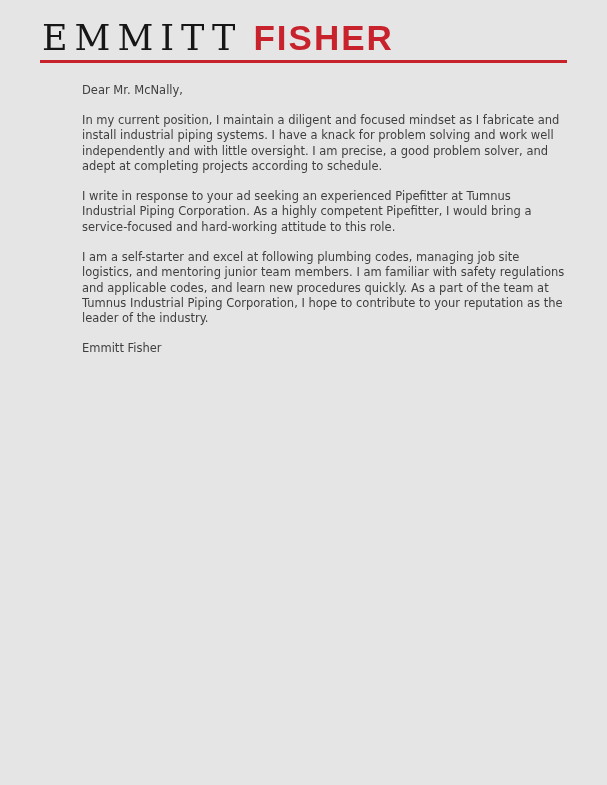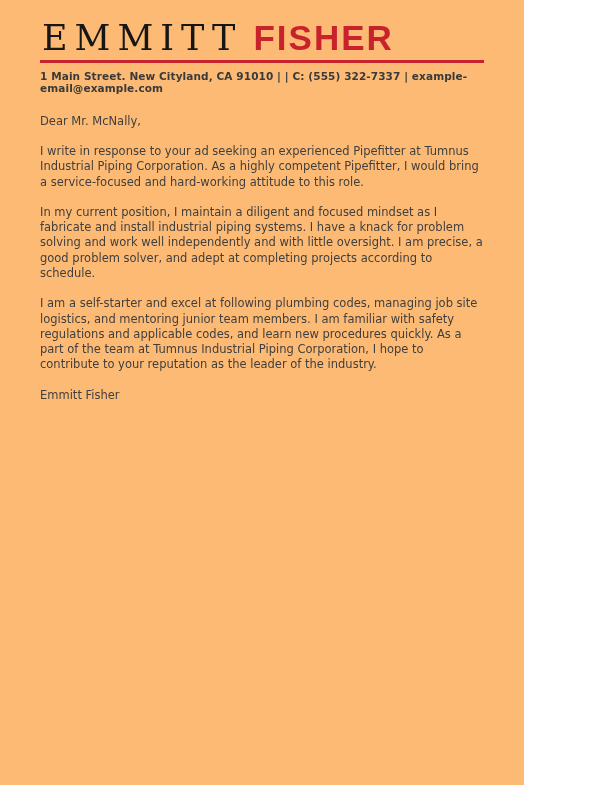--- a/index.html
+++ b/index.html
@@ -9,24 +9,24 @@
   }
   body {
     width: 607px;
     height: 785px;
     font-family: "DejaVu Sans", "Liberation Sans", sans-serif;
     color: #3f3f3f;
     overflow: hidden;
   }
   .page {
     box-sizing: border-box;
-    width: 524px;
+    width: 607px;
     height: 785px;
     padding: 20px 40px 0 40px;
-    background: #fdba74;
+    background: #e5e5e5;
   }
   .name-line {
     white-space: nowrap;
     line-height: 1.05;
     margin-left: 2px;
   }
   .name-first {
     font-family: "DejaVu Serif", "Liberation Serif", serif;
     font-weight: normal;
     font-size: 35px;
@@ -52,20 +52,21 @@
     font-size: 10.5px;
     font-weight: bold;
     color: #3a3a3a;
     letter-spacing: 0.1px;
   }
   .letter {
     margin-top: 20px;
     font-size: 11.5px;
     line-height: 1.33;
     color: #3f3f3f;
+    margin-left: 42px;
   }
   .letter p {
     margin: 0 0 15px 0;
   }
   .salutation {
     margin-bottom: 15px;
   }
   .closing {
     margin-top: 15px;
   }
@@ -78,29 +79,28 @@
 
 <div class="page">
 
   <div class="name-line">
     <span class="name-first">EMMITT</span>
     <span class="name-last">FISHER</span>
   </div>
 
   <div class="header-rule"></div>
 
-  <div class="contact-line">1 Main Street. New Cityland, CA 91010 |  | C: (555) 322-7337 | example-email@example.com</div>
 
   <div class="letter">
 
     <p class="salutation">Dear Mr. McNally,</p>
 
+    <p>In my current position, I maintain a diligent and focused mindset as I fabricate and install industrial piping systems. I have a knack for problem solving and work well independently and with little oversight. I am precise, a good problem solver, and adept at completing projects according to schedule.</p>
+
     <p>I write in response to your ad seeking an experienced Pipefitter at Tumnus Industrial Piping Corporation. As a highly competent Pipefitter, I would bring a service-focused and hard-working attitude to this role.</p>
-
-    <p>In my current position, I maintain a diligent and focused mindset as I fabricate and install industrial piping systems. I have a knack for problem solving and work well independently and with little oversight. I am precise, a good problem solver, and adept at completing projects according to schedule.</p>
 
     <p>I am a self-starter and excel at following plumbing codes, managing job site logistics, and mentoring junior team members. I am familiar with safety regulations and applicable codes, and learn new procedures quickly. As a part of the team at Tumnus Industrial Piping Corporation, I hope to contribute to your reputation as the leader of the industry.</p>
 
 
 
     <p class="signature">Emmitt Fisher</p>
 
   </div>
 
 </div>

